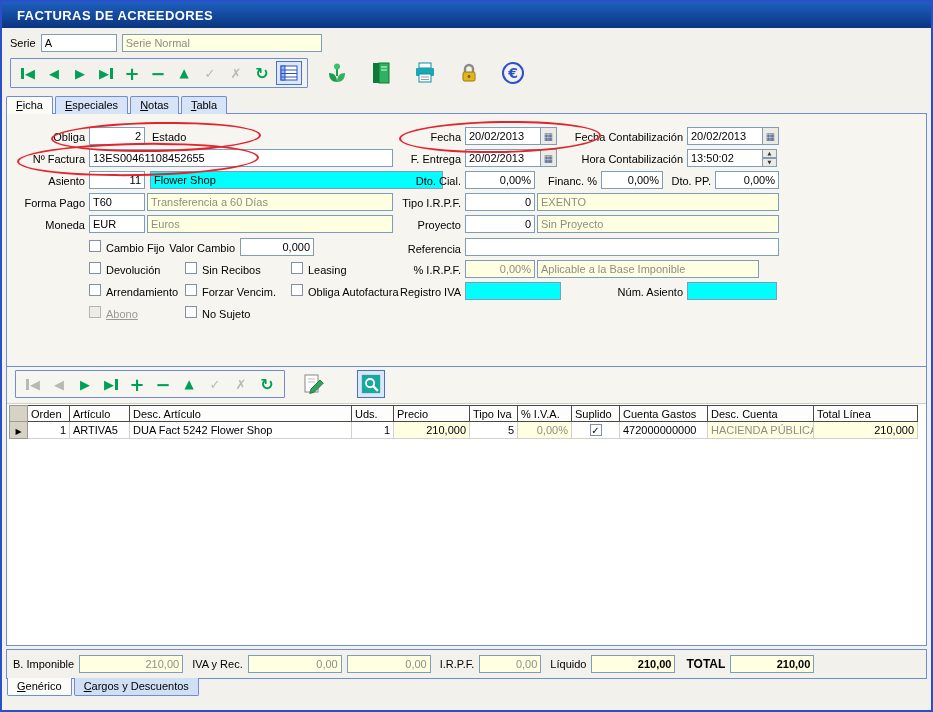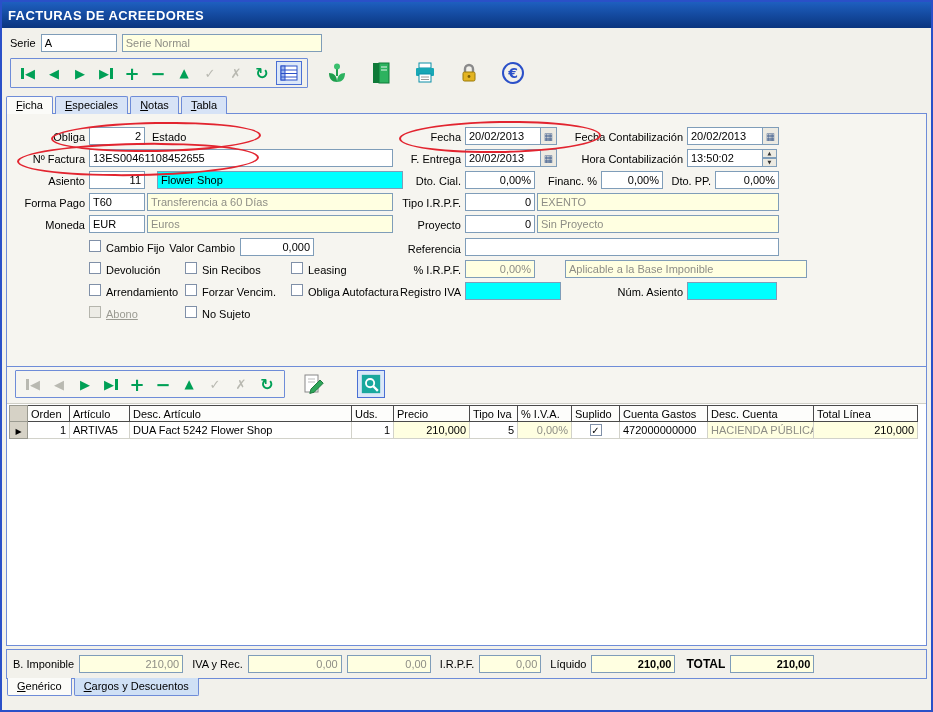--- a/index.html
+++ b/index.html
@@ -2,21 +2,21 @@
 <html><head>
 <meta charset="utf-8">
 <style>
   * { margin:0; padding:0; box-sizing:border-box; }
   html,body { width:933px; height:712px; }
   body { font-family:"Liberation Sans",sans-serif; font-size:11px; background:#8FA0B5; }
 
   .window { width:933px; height:712px; background:#F2F1EB; border:2px solid #2A50C8; position:relative; overflow:hidden; }
 
   .titlebar { height:26px; background:linear-gradient(#1E5FC0,#0A357F); color:#fff; font-weight:bold;
-    font-size:13px; display:flex; align-items:center; padding:0 6px; letter-spacing:.4px; }
+    font-size:13px; display:flex; align-items:center; padding:0 15px; letter-spacing:.4px; }
 
   
   .fld { height:18px; border:1px solid #7F9DB9; background:#fff; padding:1px 3px; line-height:14px;
     white-space:nowrap; overflow:hidden; color:#000; }
   .yellow { background:#FFFFE1; color:#8E8E86; }
   .cyan { background:#00FFFF; color:#000; }
   .right { text-align:right; }
   .abs { position:absolute; }
   .lbl { position:absolute; height:14px; line-height:14px; color:#000; white-space:nowrap; }
   .r { text-align:right; }
@@ -203,21 +203,21 @@
 
       <div class="lbl r" style="left:6px;top:16px;width:72px;">Obliga</div>
       <div class="fld abs right" style="left:82px;top:13px;width:56px;">2</div>
       <div class="lbl" style="left:145px;top:16px;width:34px;">Estado</div>
 
       <div class="lbl r" style="left:6px;top:38px;width:72px;">Nº Factura</div>
       <div class="fld abs" style="left:82px;top:35px;width:304px;">13ES00461108452655</div>
 
       <div class="lbl r" style="left:6px;top:60px;width:72px;">Asiento</div>
       <div class="fld abs right" style="left:82px;top:57px;width:56px;">11</div>
-      <div class="fld abs cyan" style="left:150px;top:57px;width:246px;">Flower Shop</div>
+      <div class="fld abs cyan" style="left:143px;top:57px;width:293px;">Flower Shop</div>
 
       <div class="lbl r" style="left:6px;top:82px;width:72px;">Forma Pago</div>
       <div class="fld abs" style="left:82px;top:79px;width:56px;">T60</div>
       <div class="fld abs yellow" style="left:140px;top:79px;width:246px;">Transferencia a 60 Días</div>
 
       <div class="lbl r" style="left:6px;top:104px;width:72px;">Moneda</div>
       <div class="fld abs" style="left:82px;top:101px;width:56px;">EUR</div>
       <div class="fld abs yellow" style="left:140px;top:101px;width:246px;">Euros</div>
 
       <span class="cb" style="left:82px;top:126px;"></span>
@@ -288,21 +288,21 @@
 
       <div class="lbl r" style="left:398px;top:104px;width:56px;">Proyecto</div>
       <div class="fld abs right" style="left:458px;top:101px;width:70px;">0</div>
       <div class="fld abs yellow" style="left:530px;top:101px;width:242px;">Sin Proyecto</div>
 
       <div class="lbl r" style="left:396px;top:128px;width:58px;">Referencia</div>
       <div class="fld abs" style="left:458px;top:124px;width:314px;"></div>
 
       <div class="lbl r" style="left:396px;top:149px;width:58px;">% I.R.P.F.</div>
       <div class="fld abs yellow right" style="left:458px;top:146px;width:70px;">0,00%</div>
-      <div class="fld abs yellow" style="left:530px;top:146px;width:242px;margin-left:28px;">Aplicable a la Base Imponible</div>
+      <div class="fld abs yellow" style="left:530px;top:146px;width:222px;">Aplicable a la Base Imponible</div>
 
       <div class="lbl r" style="left:388px;top:171px;width:66px;">Registro IVA</div>
       <div class="fld abs cyan" style="left:458px;top:168px;width:96px;"></div>
       <div class="lbl r" style="left:596px;top:171px;width:80px;">Núm. Asiento</div>
       <div class="fld abs cyan" style="left:680px;top:168px;width:90px;"></div>
 
       <div class="red-ellipse" style="left:44px;top:8px;width:210px;height:30px;transform:rotate(-1deg);"></div>
       <div class="red-ellipse" style="left:10px;top:29px;width:242px;height:33px;transform:rotate(-1deg);"></div>
       <div class="red-ellipse" style="left:392px;top:7px;width:202px;height:32px;transform:rotate(-1deg);"></div>
     </div>

